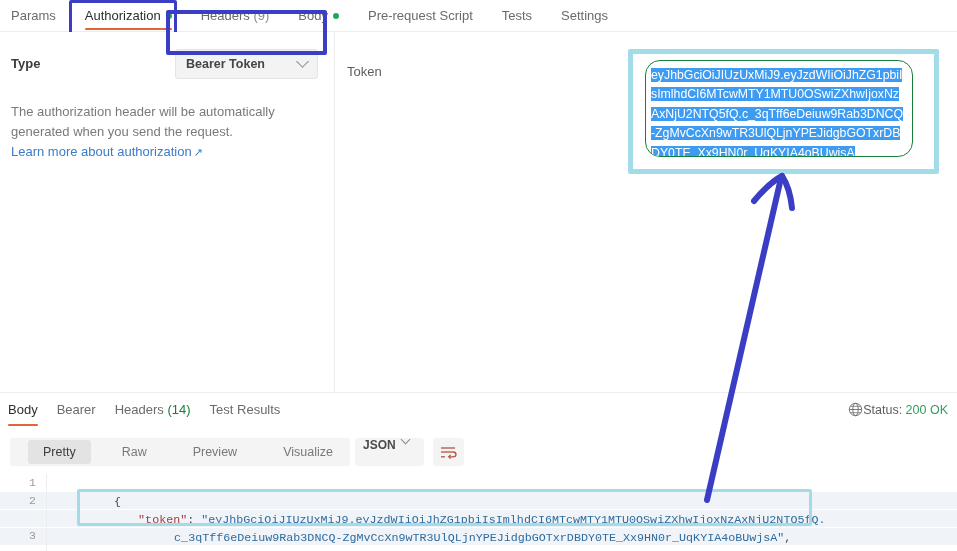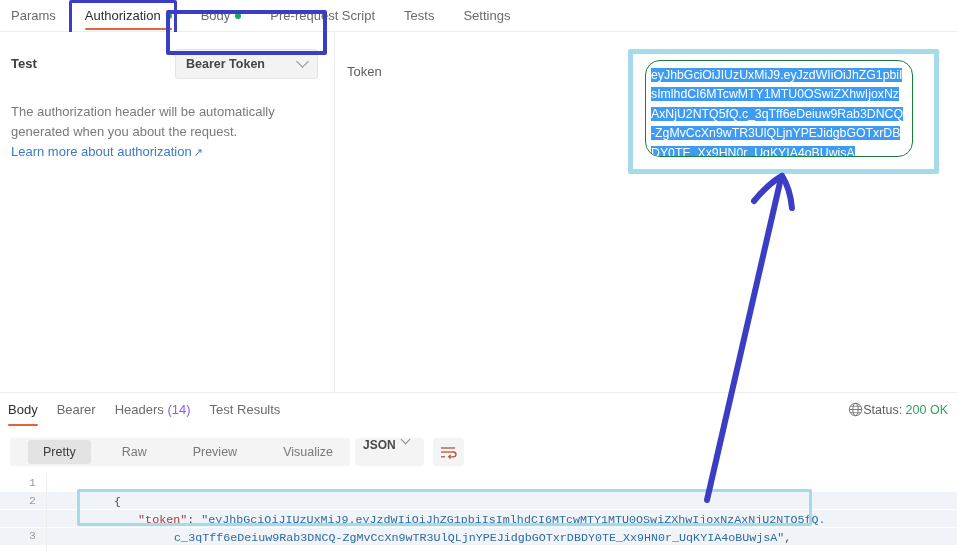--- a/index.html
+++ b/index.html
@@ -114,21 +114,21 @@
   .resp-tabbar {
     position: absolute; left: 0; top: 393px; width: 957px; height: 33px;
   }
   .resp-tabs { display: flex; align-items: center; height: 33px; }
   .resp-tab {
     position: relative; font-size: 13px; color: #6b6b6b;
     margin-right: 19px; line-height: 33px; white-space: nowrap; cursor: pointer;
   }
   .resp-tab:first-child { margin-left: 8px; }
   .resp-tab.active { color: #2e2e2e; }
-  .resp-tab .count { color: #8b5cf6; }
+  .resp-tab .count { color: #15803d; }
   .resp-underline {
     position: absolute; left: 0; right: 0; bottom: 0px; height: 2px;
     background: #e2653a; border-radius: 1px;
   }
   .status-wrap {
     position: absolute; right: 9px; top: 0; height: 33px;
     display: flex; align-items: center; 
   }
   .globe { width: 15px; height: 15px; display: block; }
   .status-text { font-size: 12.5px; color: #5d5d5d; }
@@ -209,44 +209,48 @@
 
   <div class="req-tabbar">
     <div class="req-tab">
       <span>Params</span>
     </div>
     <div class="req-tab active">
       <span>Authorization</span><span class="dot"></span>
       <div class="tab-underline"></div>
     </div>
     <div class="req-tab">
+      <span>Headers</span>
+      <span class="count">(9)</span>
+    </div>
+    <div class="req-tab">
       <span>Body</span><span class="dot"></span>
     </div>
     <div class="req-tab">
       <span>Pre-request Script</span>
     </div>
     <div class="req-tab">
       <span>Tests</span>
     </div>
     <div class="req-tab">
       <span>Settings</span>
     </div>
   </div>
   <div class="divider-h"></div>
   <div class="hl-auth"></div>
 
   <div class="auth-panel">
-    <div class="type-label">Test</div>
+    <div class="type-label">Type</div>
 
     <div class="type-select">
       <span class="val">Bearer Token</span>
       <span class="chev"></span>
     </div>
 
-    <div class="auth-desc">The authorization header will be automatically generated when you about the request.</div>
+    <div class="auth-desc">The authorization header will be automatically generated when you send the request.</div>
     <a class="auth-link" href="#"><span>Learn more about authorization</span><span class="ext">↗</span></a>
   </div>
   <div class="divider-v"></div>
   <div class="hl-type"></div>
 
   <div class="token-label">Token</div>
   <div class="token-field">
     <span class="token-text">eyJhbGciOiJIUzUxMiJ9.eyJzdWIiOiJhZG1pbiIsImlhdCI6MTcwMTY1MTU0OSwiZXhwIjoxNzAxNjU2NTQ5fQ.c_3qTff6eDeiuw9Rab3DNCQ-ZgMvCcXn9wTR3UlQLjnYPEJidgbGOTxrDBDY0TE_Xx9HN0r_UqKYIA4oBUwjsA</span>
   </div>
   <div class="hl-token"></div>

